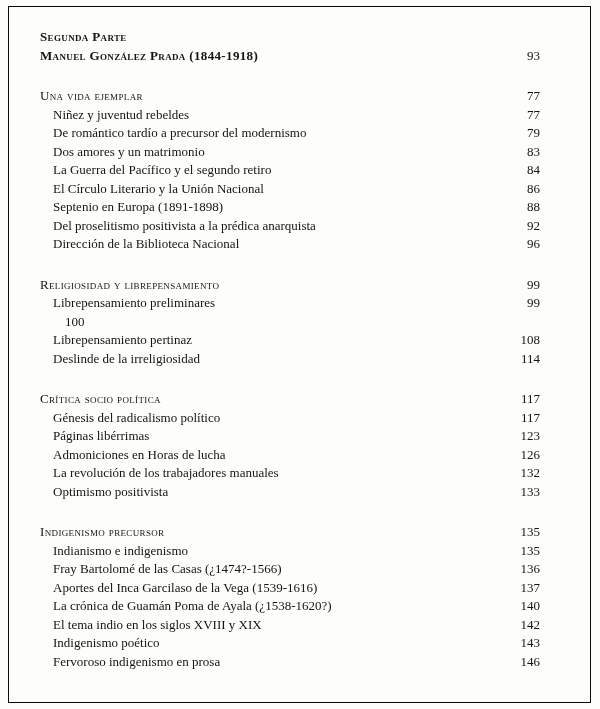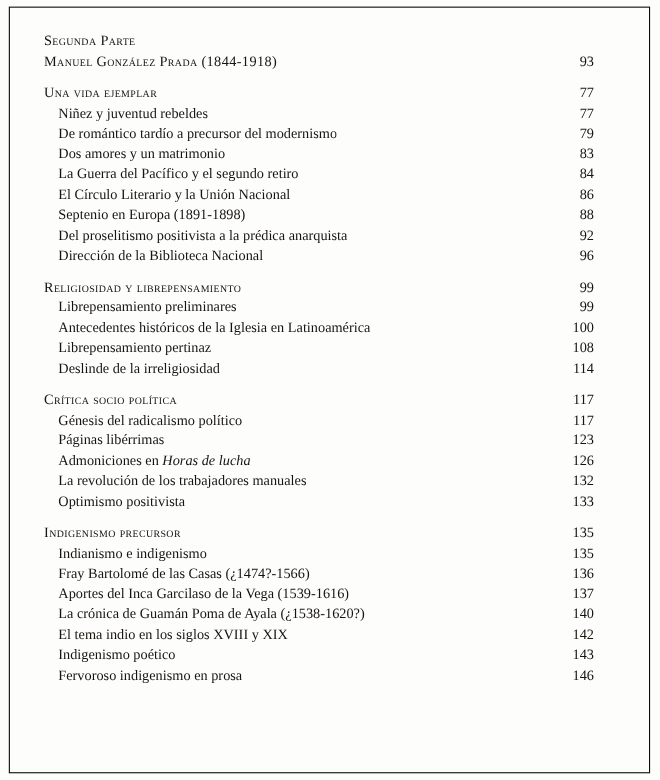--- a/index.html
+++ b/index.html
@@ -13,26 +13,26 @@
     position:absolute;left:8px;top:6px;right:9px;bottom:6px;
     border:1.5px solid #0b0b0b;pointer-events:none;
   }
   .toc{position:absolute;left:40px;top:28px;width:500px}
   .row{
     display:flex;justify-content:space-between;align-items:baseline;
     line-height:18.5px;font-size:13px;white-space:nowrap;
   }
   .entry{padding-left:13px}
   .sc{font-variant:small-caps;letter-spacing:.35px}
-  .bold{font-weight:400}
+  .bold{font-weight:700}
   .part-header{margin-bottom:0}
-  .section{margin-top:10px}
+  .section{margin-top:22px}
   .label{overflow:hidden}
   .page-num{padding-left:12px}
-  .it{font-style:italic}
+  .it{}
 </style>
 </head>
 <body>
 
 <div class="frame"></div>
 
 <div class="toc">
 
   <div class="part-header">
     <div class="row">
@@ -86,21 +86,20 @@
   <div class="section">
     <div class="row">
       <span class="label sc">Religiosidad y librepensamiento</span>
       <span class="page-num">99</span>
     </div>
     <div class="row entry">
       <span class="label">Librepensamiento preliminares</span>
       <span class="page-num">99</span>
     </div>
     <div class="row entry">
-      <span class="label">Antecedentes históricos de la Iglesia en Latinoamérica</span>
       <span class="page-num">100</span>
     </div>
     <div class="row entry">
       <span class="label">Librepensamiento pertinaz</span>
       <span class="page-num">108</span>
     </div>
     <div class="row entry">
       <span class="label">Deslinde de la irreligiosidad</span>
       <span class="page-num">114</span>
     </div>

